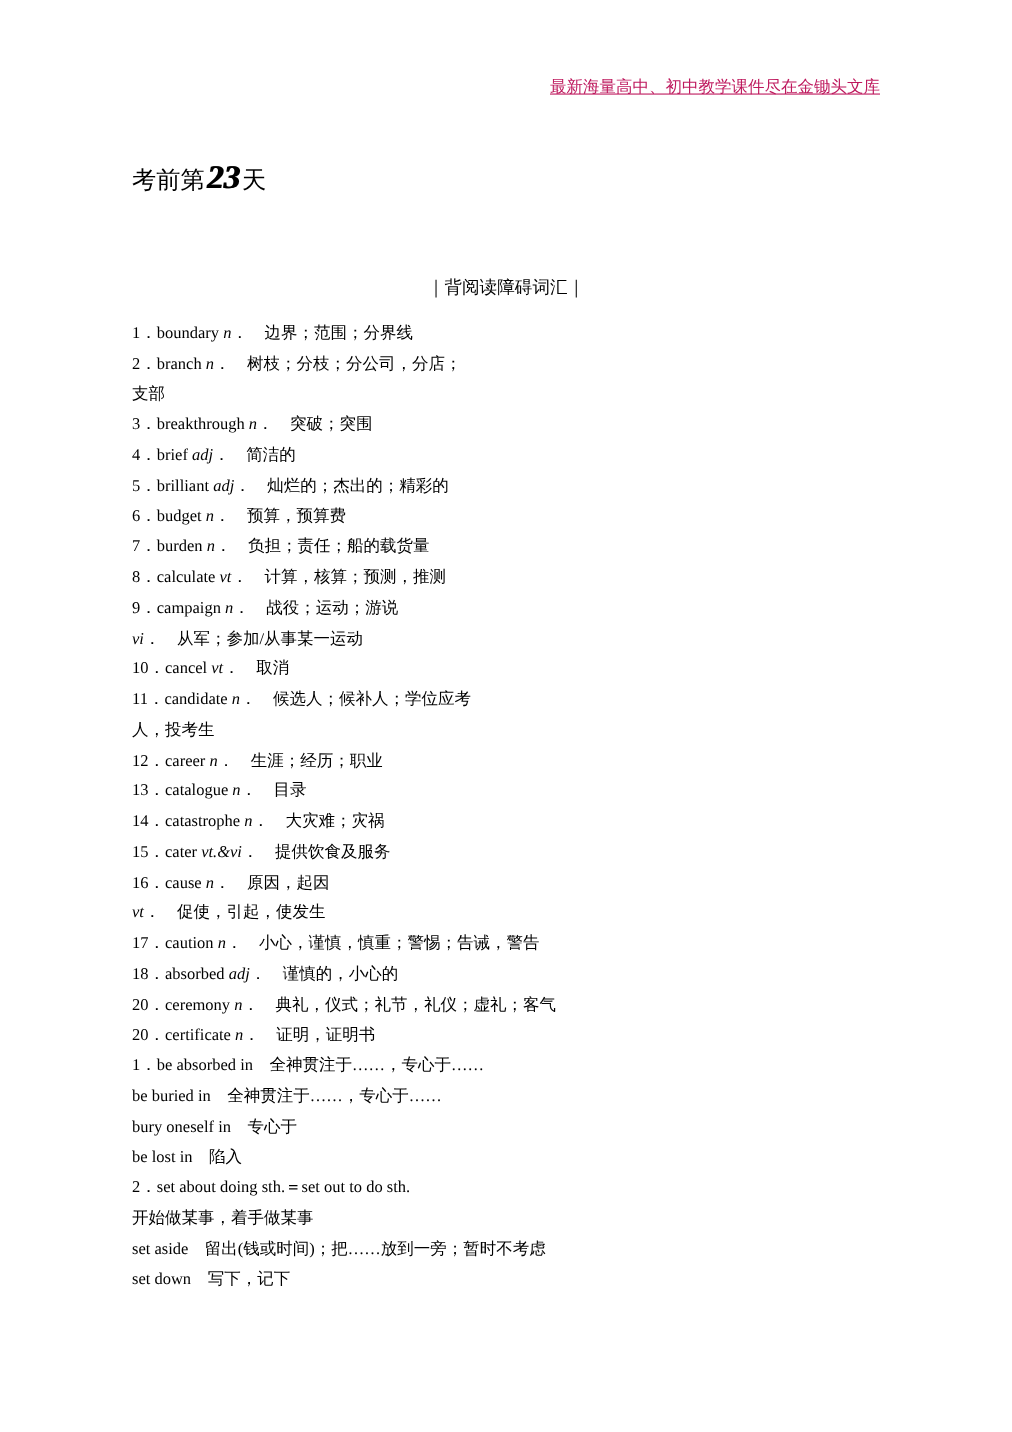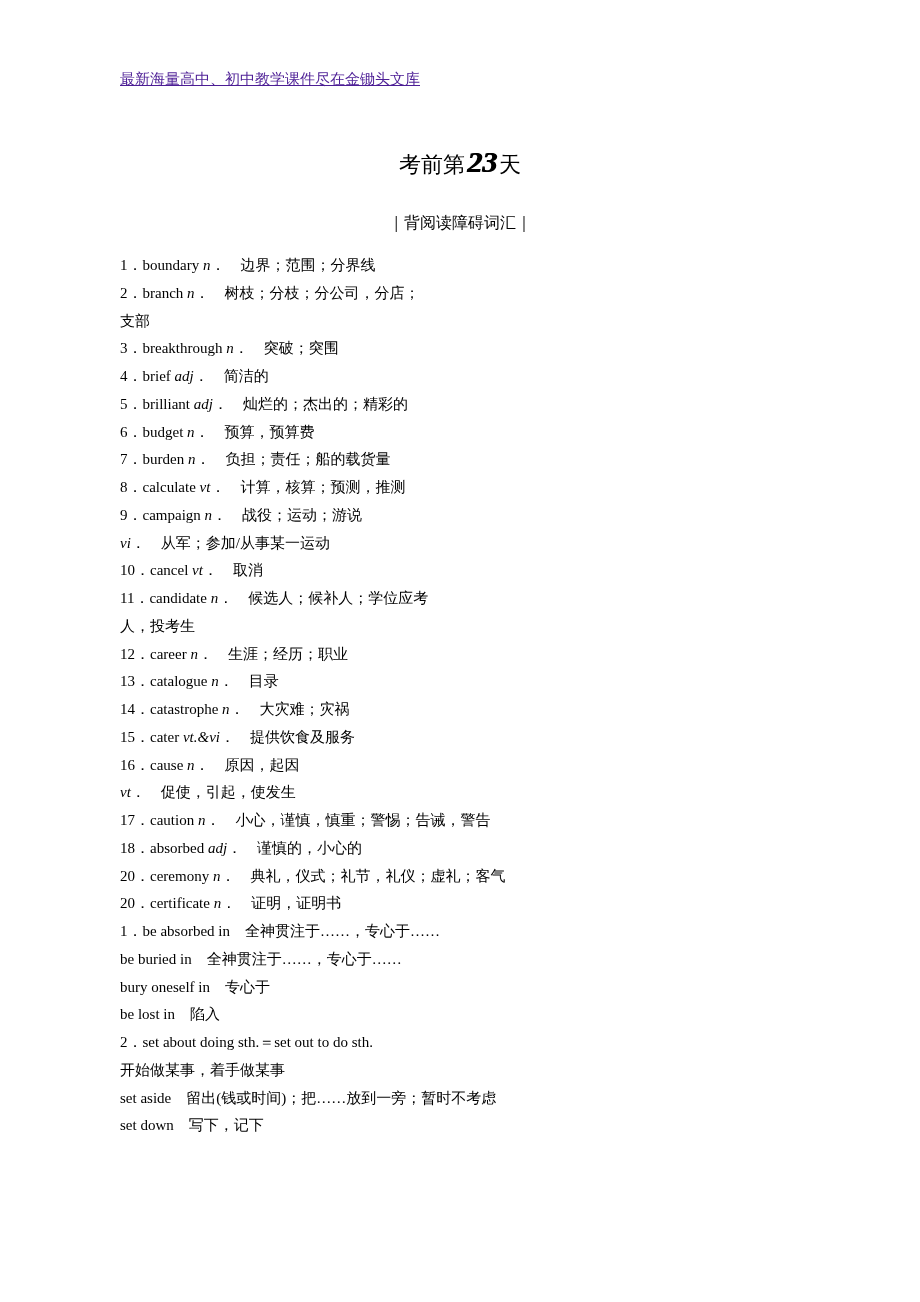--- a/index.html
+++ b/index.html
@@ -11,30 +11,30 @@
   }
   .page {
     width: 920px;
     min-height: 1302px;
     margin: 0 auto;
     padding: 70px 120px 60px 120px;
     box-sizing: border-box;
     position: relative;
   }
   .header {
-    text-align: left;
+    text-align: right;
     font-size: 15px;
-    color: #4c1d95;
+    color: #be185d;
     text-decoration: underline;
     padding-bottom: 6px;
     margin-bottom: 50px;
   }
   .title {
-    text-align: center;
-    margin-bottom: 33px;
+    text-align: left;
+    margin-bottom: 72px;
     font-size: 22px;
     font-family: "KaiTi", "楷体", serif;
   }
   .title .pre, .title .post {
     font-weight: normal;
   }
   .title .num {
     font-family: "Times New Roman", serif;
     font-style: italic;
     font-weight: bold;

